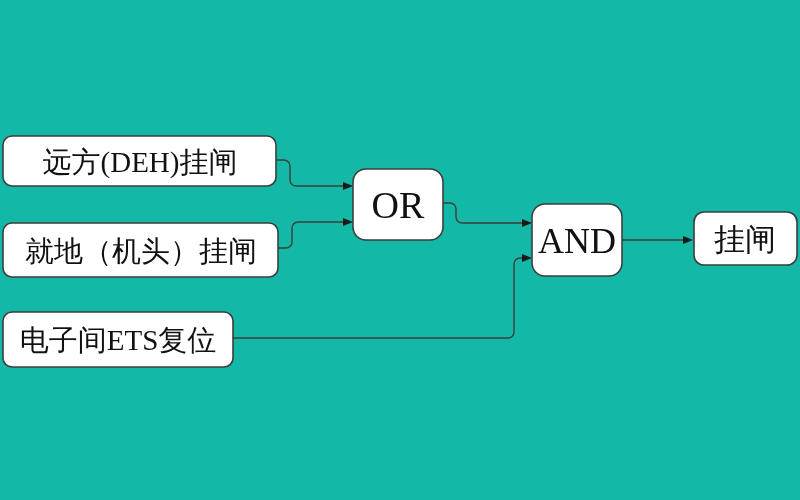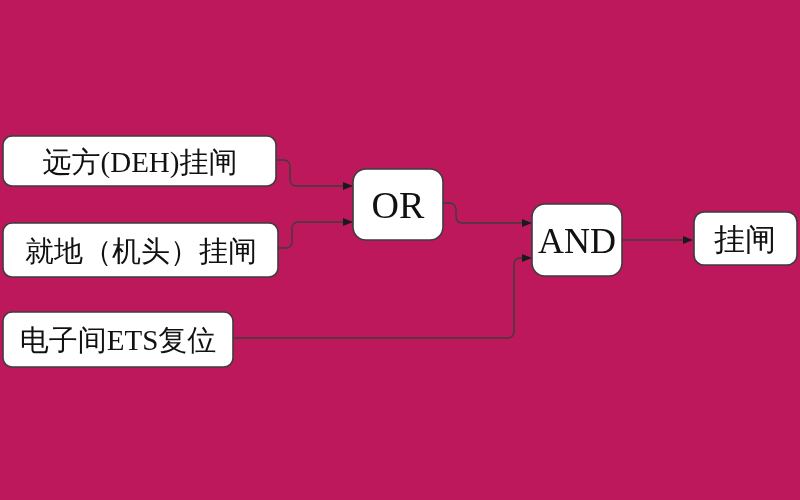--- a/index.html
+++ b/index.html
@@ -4,21 +4,21 @@
 <style>
   html, body {
     margin: 0;
     padding: 0;
     background: #ffffff;
   }
   #canvas {
     position: relative;
     width: 800px;
     height: 500px;
-    background: #be185d;
+    background: #14b8a6;
     overflow: hidden;
   }
   svg text {
     font-family: "Liberation Serif", "DejaVu Serif", serif;
     fill: #111111;
     text-anchor: middle;
     dominant-baseline: central;
   }
   .node-box {
     fill: #ffffff;

